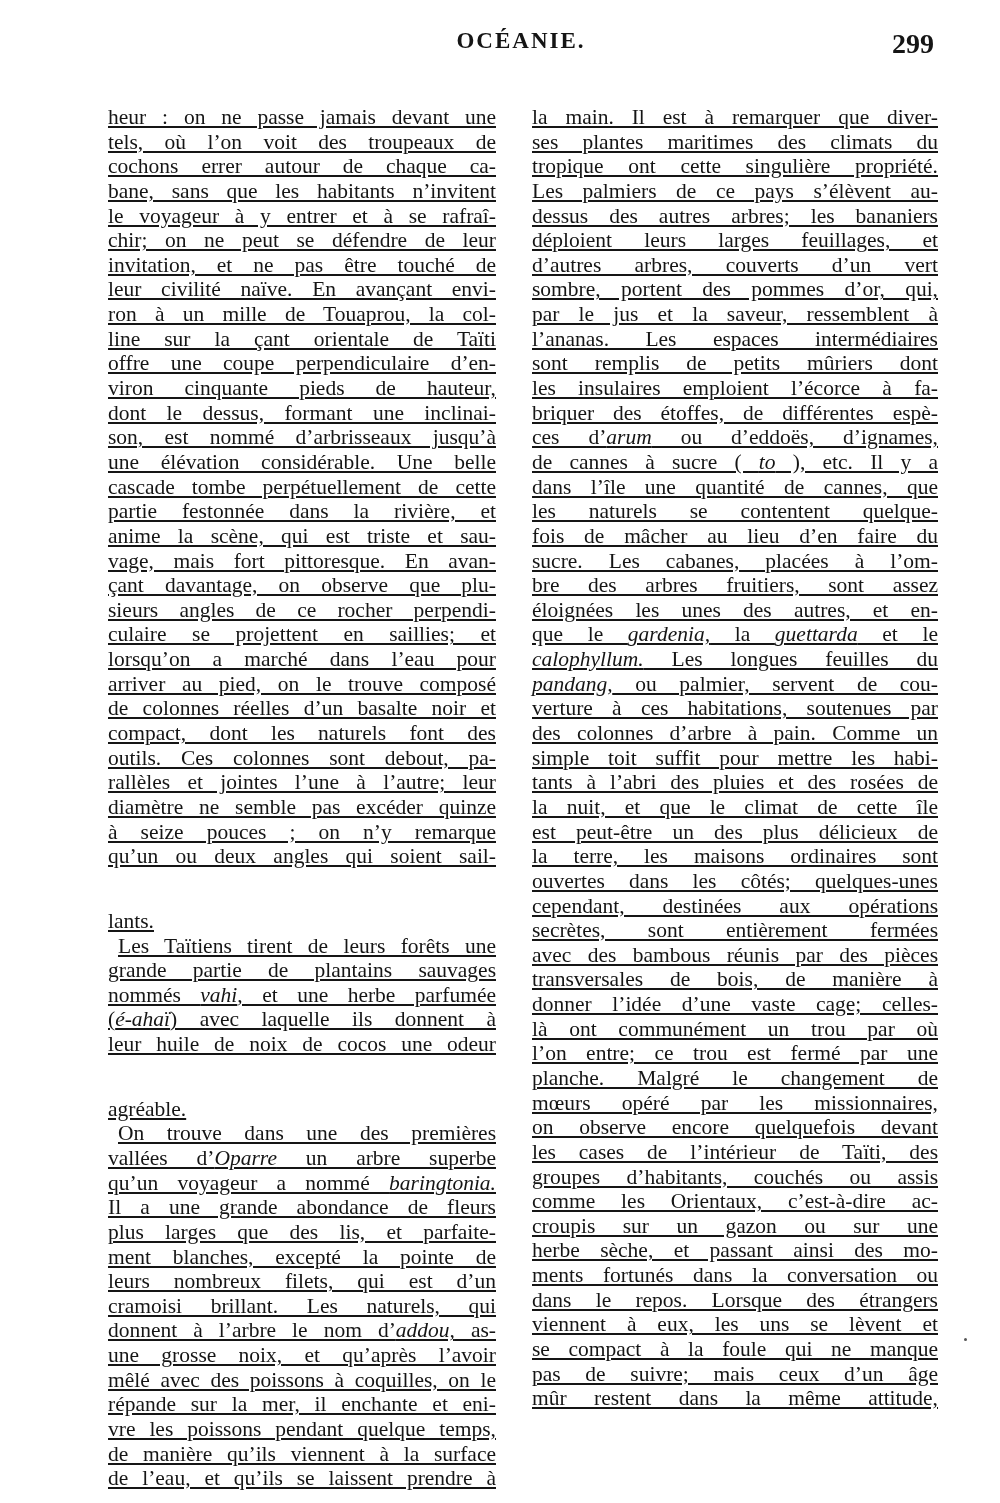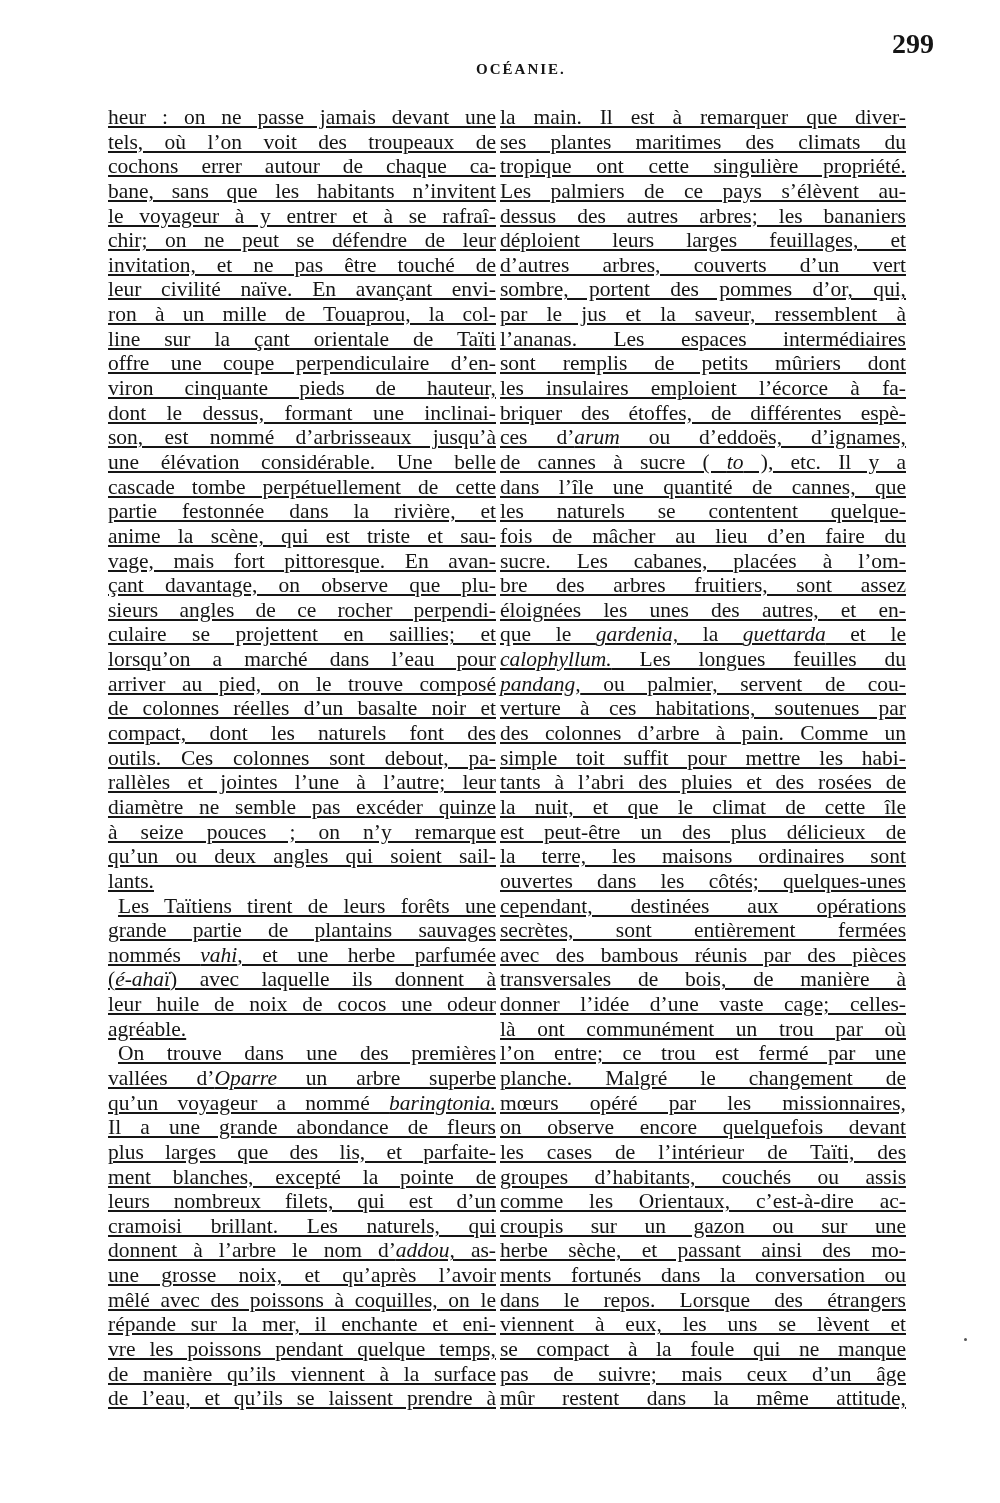--- a/index.html
+++ b/index.html
@@ -1,27 +1,27 @@
 <!DOCTYPE html>
 <html><head>
 <meta charset="utf-8">
 <style>
   html, body { margin: 0; padding: 0; background: #ffffff; }
   body { width: 1000px; height: 1503px; position: relative; overflow: hidden;
          font-family: "Liberation Serif", "DejaVu Serif", serif; color: #151515; }
   .header { position: absolute; top: 28px; left: 108px; width: 826px; height: 30px; }
   .running-title { position: absolute; left: 0; right: 0; text-align: center;
-                   font-size: 15px; font-weight: bold; letter-spacing: 2px; top: 0; margin-top: 33px; }
+                   font-size: 23px; font-weight: bold; letter-spacing: 2px; top: 0; }
   .page-number { position: absolute; right: 0; top: 0; font-size: 28px; font-weight: bold; }
   .column { position: absolute; top: 105px; text-decoration: underline; }
   .col-left { left: 108px; width: 388px; }
-  .col-right { left: 500px; width: 406px; }
+  .col-right { left: 532px; width: 406px; }
   .line { display: block; height: 24.65px; line-height: 24.65px; font-size: 21.5px;
           white-space: nowrap; text-align: justify; text-align-last: justify; }
-  .line.last { text-align-last: left; }
+  .line.last { text-align-last: left; margin-top: 40px; }
   .line.indent { padding-left: 10px; }
   .line i { font-style: italic; margin-top: 28px; }
   .speck { position: absolute; width: 3px; height: 3px; background: #555; border-radius: 50%; }
 </style>
 </head>
 <body>
 
 <div class="header">
   <div class="running-title">OCÉANIE.</div>
   <div class="page-number">299</div>

